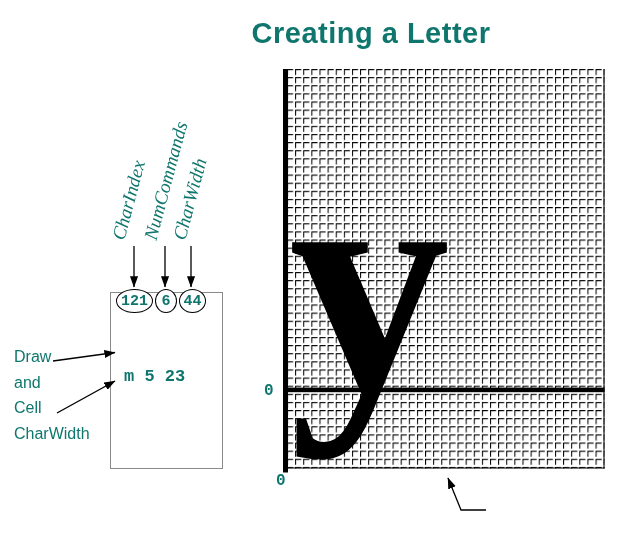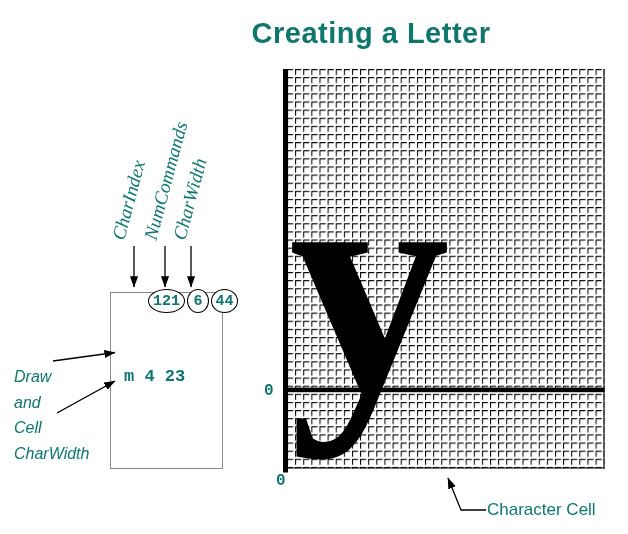--- a/index.html
+++ b/index.html
@@ -14,42 +14,42 @@
   }
   
   #cmd-box{
     left:110px;top:292px;width:111px;height:175px;
     border:1.5px solid #8a8a8a;background:#fff;
   }
   .bubble{
     position:absolute;border:1.4px solid #000;border-radius:50%;background:#fff;
     display:flex;align-items:center;justify-content:center;
     font-family:"Liberation Mono","DejaVu Sans Mono",monospace;
-    font-weight:bold;font-size:15px;line-height:1;margin-left:32px;
+    font-weight:bold;font-size:15px;line-height:1;
   }
   #bubble-charindex{left:116px;top:289px;width:35px;height:22px;}
   #bubble-numcommands{left:155px;top:289px;width:20px;height:22px;}
   #bubble-charwidth{left:179px;top:289px;width:25px;height:22px;}
   #cmd-lines{
     left:124px;top:317px;
     font-family:"Liberation Mono","DejaVu Sans Mono",monospace;
     font-weight:bold;font-size:17px;line-height:24px;white-space:pre;
   }
   
   .rot-label{
     position:absolute;height:20px;line-height:20px;
     font-family:"Liberation Serif",serif;font-style:italic;font-size:19px;
     transform-origin:0 100%;transform:rotate(-75deg);white-space:nowrap;
   }
   #label-charindex{left:128px;top:222px;}
   #label-numcommands{left:160px;top:222px;}
   #label-charwidth{left:189px;top:222px;}
   
   #draw-move{
-    left:14px;top:364px;font-size:16px;line-height:25.5px;font-style:italic;
+    left:14px;top:344px;font-size:16px;line-height:25.5px;
   }
   
   .axis-zero{
     position:absolute;
     font-family:"Liberation Mono","DejaVu Sans Mono",monospace;
     font-weight:bold;font-size:16px;line-height:1;
   }
   #zero-baseline{left:264px;top:383px;}
   #zero-origin{left:276px;top:473px;}
   
@@ -85,37 +85,36 @@
   <div class="bubble" id="bubble-charindex">
     <span>121</span>
   </div>
   <div class="bubble" id="bubble-numcommands">
     <span>6</span>
   </div>
   <div class="bubble" id="bubble-charwidth">
     <span>44</span>
   </div>
   <div id="cmd-lines" class="abs">
-    <div>m 4 23</div>
+    <div>m 5 23</div>
     
     
     
   </div>
 
   <div id="draw-move" class="abs">
     <div>Draw</div>
     <div>and</div>
     <div>Cell</div>
     <div>CharWidth</div>
   </div>
 
   <div class="axis-zero" id="zero-baseline">0</div>
   <div class="axis-zero" id="zero-origin">0</div>
 
-  <div id="char-cell-label" class="abs">Character Cell</div>
 
   <svg class="abs" style="left:0;top:0;pointer-events:none" width="628" height="534" viewBox="0 0 628 534">
     <defs>
       <marker id="ah" markerWidth="9" markerHeight="7" refX="8.2" refY="3.1" orient="auto">
         <path d="M0,0 L8.6,3.1 L0,6.2 z" fill="#000"></path>
       </marker>
     </defs>
     <line x1="134" y1="246" x2="134" y2="287" stroke="#000" stroke-width="1.3" marker-end="url(#ah)"></line>
     <line x1="165" y1="246" x2="165" y2="287" stroke="#000" stroke-width="1.3" marker-end="url(#ah)"></line>
     <line x1="191" y1="246" x2="191" y2="287" stroke="#000" stroke-width="1.3" marker-end="url(#ah)"></line>

